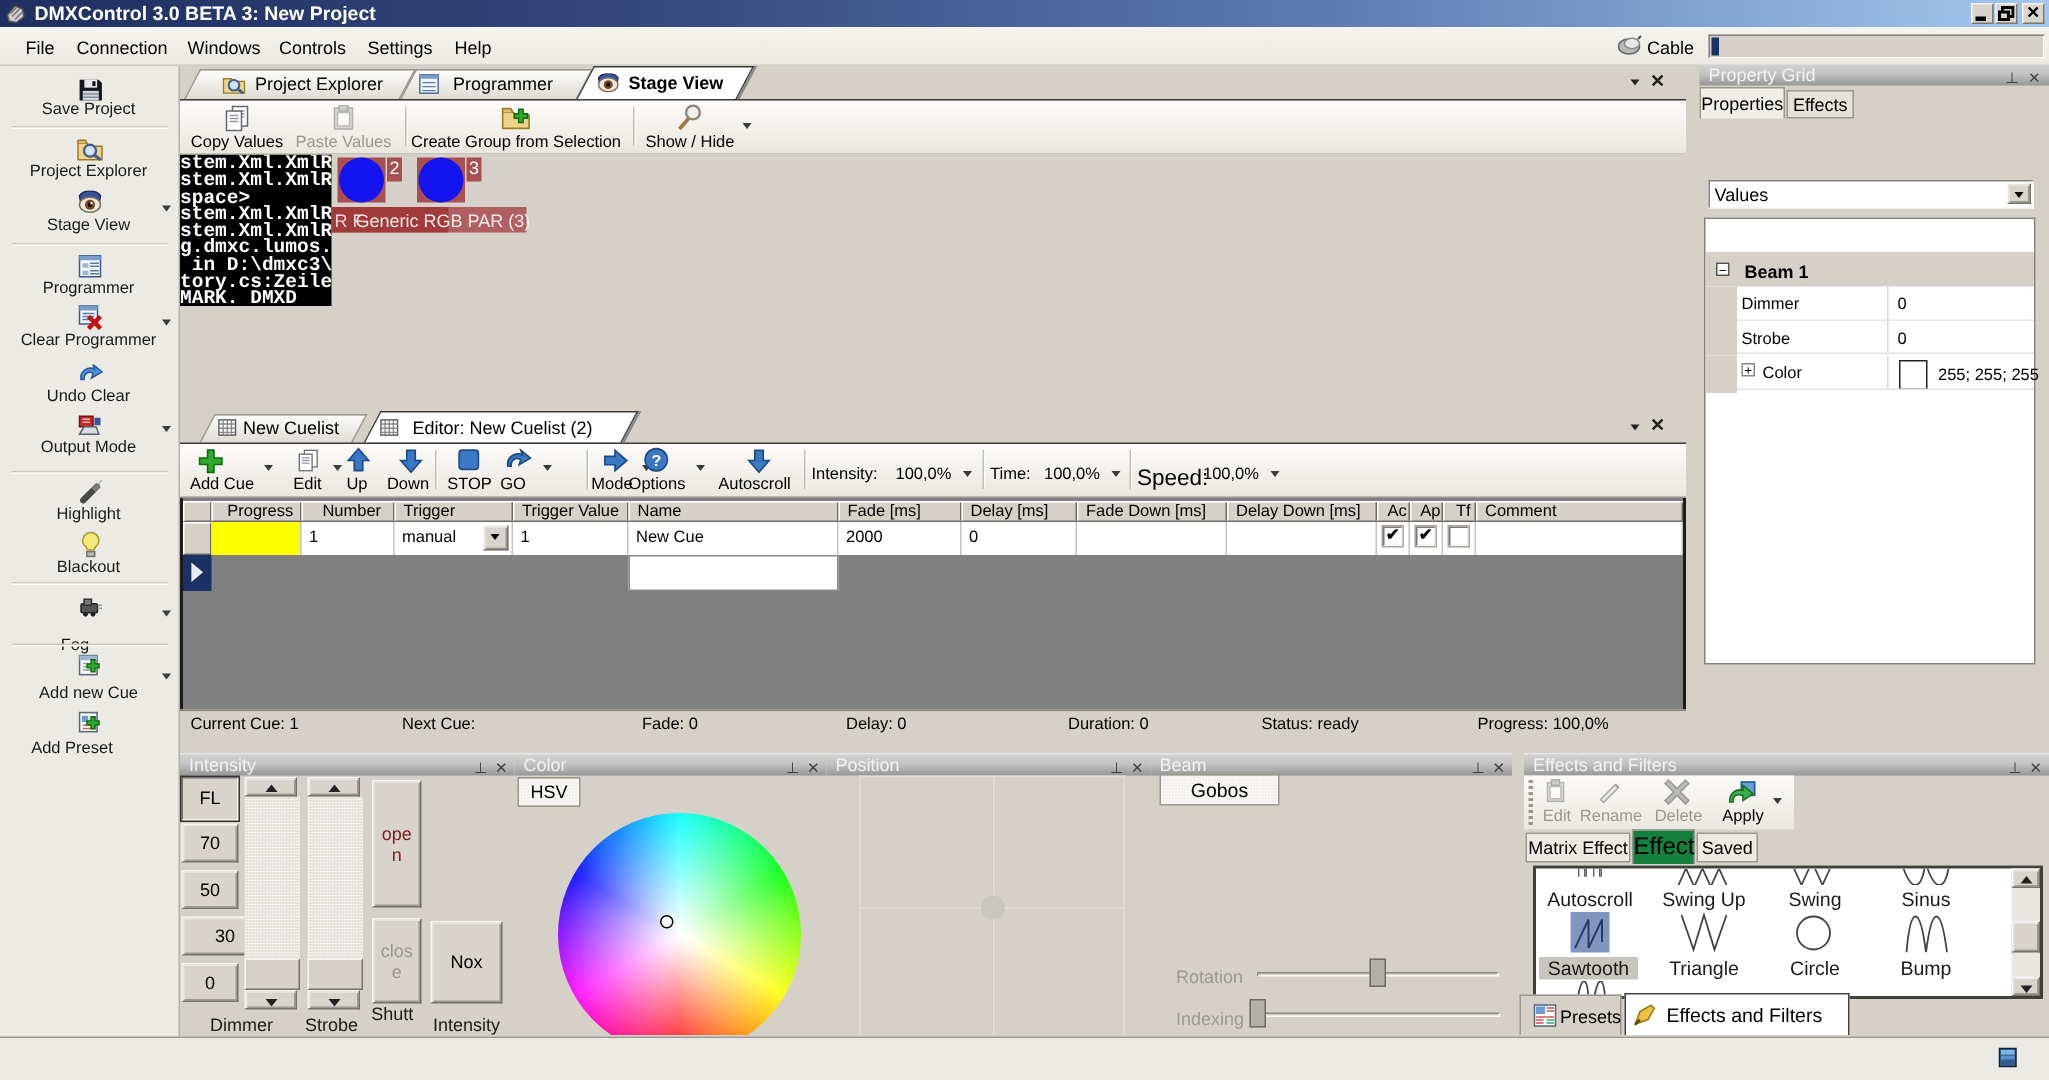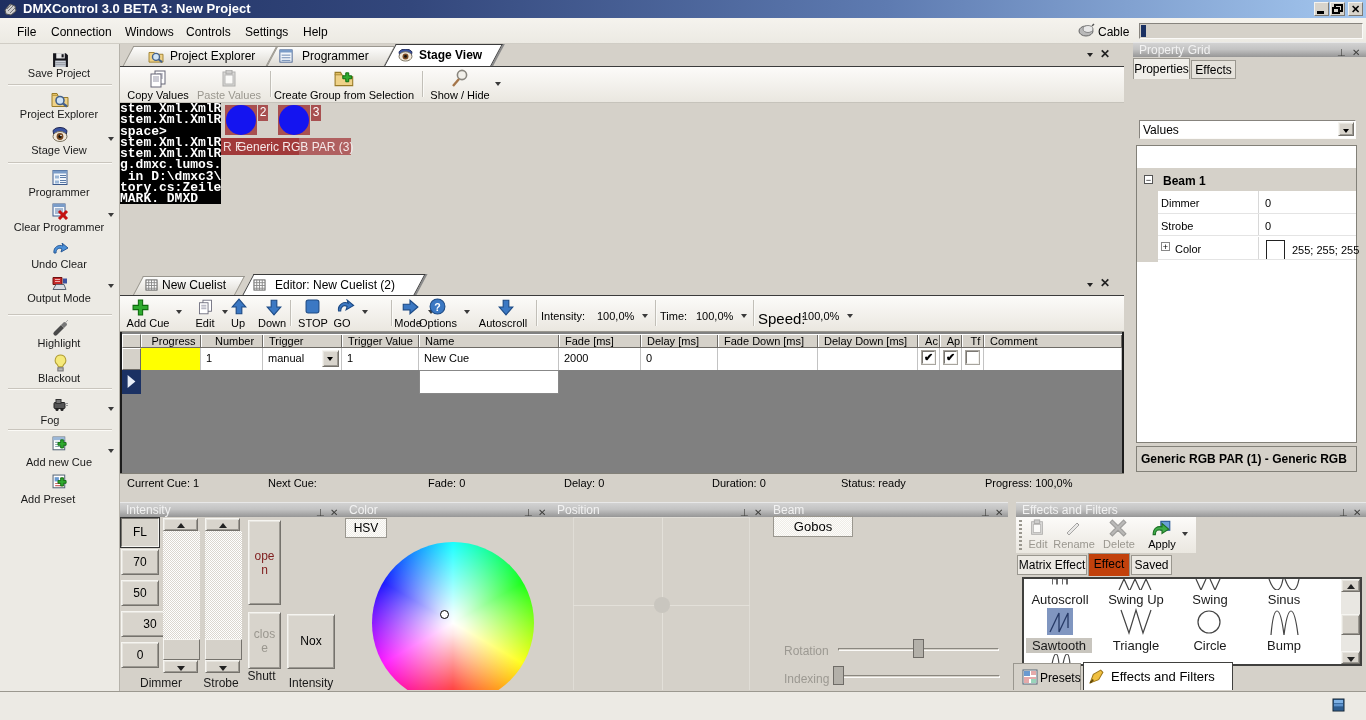--- a/index.html
+++ b/index.html
@@ -129,21 +129,21 @@
     </svg>
  <div class="icolbl" style="left:0;top:328px;width:118px">Blackout</div>
  <div class="sep" style="top:344px"></div>
  <svg class="abs" style="left:52px;top:353px" width="17" height="15" viewBox="0 0 17 14">
       <rect x="2" y="5" width="11" height="6" rx="1" fill="#555" stroke="#222"></rect>
       <rect x="4" y="2" width="5" height="4" fill="#777" stroke="#333"></rect>
       <circle cx="5" cy="12" r="1.6" fill="#222"></circle>
       <circle cx="10" cy="12" r="1.6" fill="#222"></circle>
       <path d="M13 6 h3 M13 8 h3" stroke="#999"></path>
     </svg>
- <div class="icolbl" style="left:0;top:370px;width:100px">Fog</div>
+ <div class="icolbl" style="left:0;top:380px;width:100px">Fog</div>
  <span class="dd abs" style="left:108px;top:363px"></span>
  <div class="sep" style="top:385px"></div>
  <svg class="abs" style="left:52px;top:392px" width="18" height="18" viewBox="0 0 17 17">
       <rect x="1" y="1" width="11" height="12" fill="#fff" stroke="#5a6a7a"></rect>
       <rect x="1" y="1" width="11" height="3" fill="#9cb8d8"></rect>
       <path d="M3 6 h7 M3 8 h7 M3 10 h7" stroke="#8aa"></path>
       <path d="M12 9 h3 v3 h3 v3 h-3 v3 h-3 v-3 h-3 v-3 h3 z" transform="translate(-2,-4) scale(0.85)" fill="#2faa2f" stroke="#0d6b0d"></path>
     </svg>
  <div class="icolbl" style="left:0;top:412px;width:118px">Add new Cue</div>
  <span class="dd abs" style="left:108px;top:405px"></span>
@@ -449,21 +449,21 @@
         </svg>
    <span class="abs lbl" style="left:103px;top:21px;color:#9a978f">Delete</span>
    <svg class="abs" style="left:136px;top:2px" width="20" height="18" viewBox="0 0 18 16">
           <rect x="8" y="2" width="8" height="8" fill="#6aa0d8" stroke="#2a5a96"></rect>
           <path d="M2 13 C2 7 6 5 10 6 L10 3 L16 8 L10 12 L10 9 C6 8 4 9 4 13 Z" fill="#3fae49" stroke="#1d7025" transform="translate(-1,1)"></path>
         </svg>
    <span class="abs lbl" style="left:146px;top:21px">Apply</span>
    <span class="dd abs" style="left:166px;top:15px"></span>
   </div>
   <div class="abs" style="left:1px;top:53px;width:70px;height:20px;background:#ece9e3;border:1px solid #9a978f;font-size:12px;text-align:center;line-height:19px">Matrix Effect</div>
-  <div class="abs" style="left:72px;top:51px;width:42px;height:23px;background:#c2410c;border:1px solid #9a978f;border-bottom:none;font-size:12px;text-align:center;line-height:21px">Effect</div>
+  <div class="abs" style="left:72px;top:51px;width:42px;height:23px;background:#15803d;border:1px solid #9a978f;border-bottom:none;font-size:16px;text-align:center;line-height:21px">Effect</div>
   <div class="abs" style="left:115px;top:53px;width:41px;height:20px;background:#ece9e3;border:1px solid #9a978f;font-size:12px;text-align:center;line-height:19px">Saved</div>
   <div class="abs" style="left:6px;top:75px;width:340px;height:89px;background:#fff;border:2px solid #40403e;overflow:hidden">
    <svg class="abs" style="left:19px;top:0" width="34" height="11" viewBox="0 0 34 22">
           <path d="M2 22 V10 h10 V22 M12 10 h10 M22 22 V10 h10 V22" fill="none" stroke="#444" stroke-width="1.6" transform="translate(0,-11)"></path>
           <path d="M4 0 h6 v11 M24 0 h6 v11" fill="none" stroke="#444" stroke-width="1.6"></path>
         </svg>
    <svg class="abs" style="left:94px;top:0" width="34" height="11" viewBox="0 0 34 11">
           <path d="M1 11 L6 0 L11 11 M12 11 L17 0 L22 11 M23 11 L28 0 L33 11" fill="none" stroke="#444" stroke-width="1.2"></path>
         </svg>
    <svg class="abs" style="left:170px;top:0" width="28" height="11" viewBox="0 0 28 11">
@@ -554,21 +554,20 @@
   <div class="abs" style="left:0;top:91px;width:219px;height:25px">
    <div class="abs" style="left:0;top:0;width:21px;height:25px;background:#d5d1c9"></div>
    <span class="abs" style="left:24px;top:5px;width:9px;height:9px;background:#fff;border:1px solid #888;font-size:9px;line-height:8px;text-align:center">+</span>
    <span class="abs" style="left:38px;top:6px;font-size:11px">Color</span>
    <div class="abs" style="left:129px;top:3px;width:19px;height:20px;background:#fff;border:1px solid #222"></div>
    <span class="abs" style="left:155px;top:7px;font-size:11px;white-space:nowrap">255; 255; 255</span>
    <div class="abs" style="left:121px;top:0;width:1px;height:23px;background:#d8d8d8"></div>
    <div class="abs" style="left:21px;top:22px;width:198px;height:1px;background:#e4e4e4"></div>
   </div>
  </div>
- <div class="abs" style="left:3px;top:404px;width:221px;height:26px;border:1px solid #828078;background:#d5d1c9;font-weight:bold;font-size:12px;padding:5px 0 0 4px;overflow:hidden;white-space:nowrap">Generic RGB PAR (1) - Generic RGB</div>
 </div>
 
 <div class="abs" style="left:0;top:691px;width:1366px;height:29px;background:#eceae4;border-top:1px solid #9b988f">
  <svg class="abs" style="left:1331px;top:5px" width="16" height="16" viewBox="0 0 16 16">
       <rect x="2" y="2" width="11" height="12" fill="#3a6ea5" stroke="#123"></rect>
       <rect x="3" y="3" width="9" height="3" fill="#7fb2e5"></rect>
       <rect x="3" y="7" width="9" height="2" fill="#5d92cc"></rect>
       <rect x="3" y="10" width="9" height="3" fill="#2d5c8e"></rect>
     </svg>
 </div>

